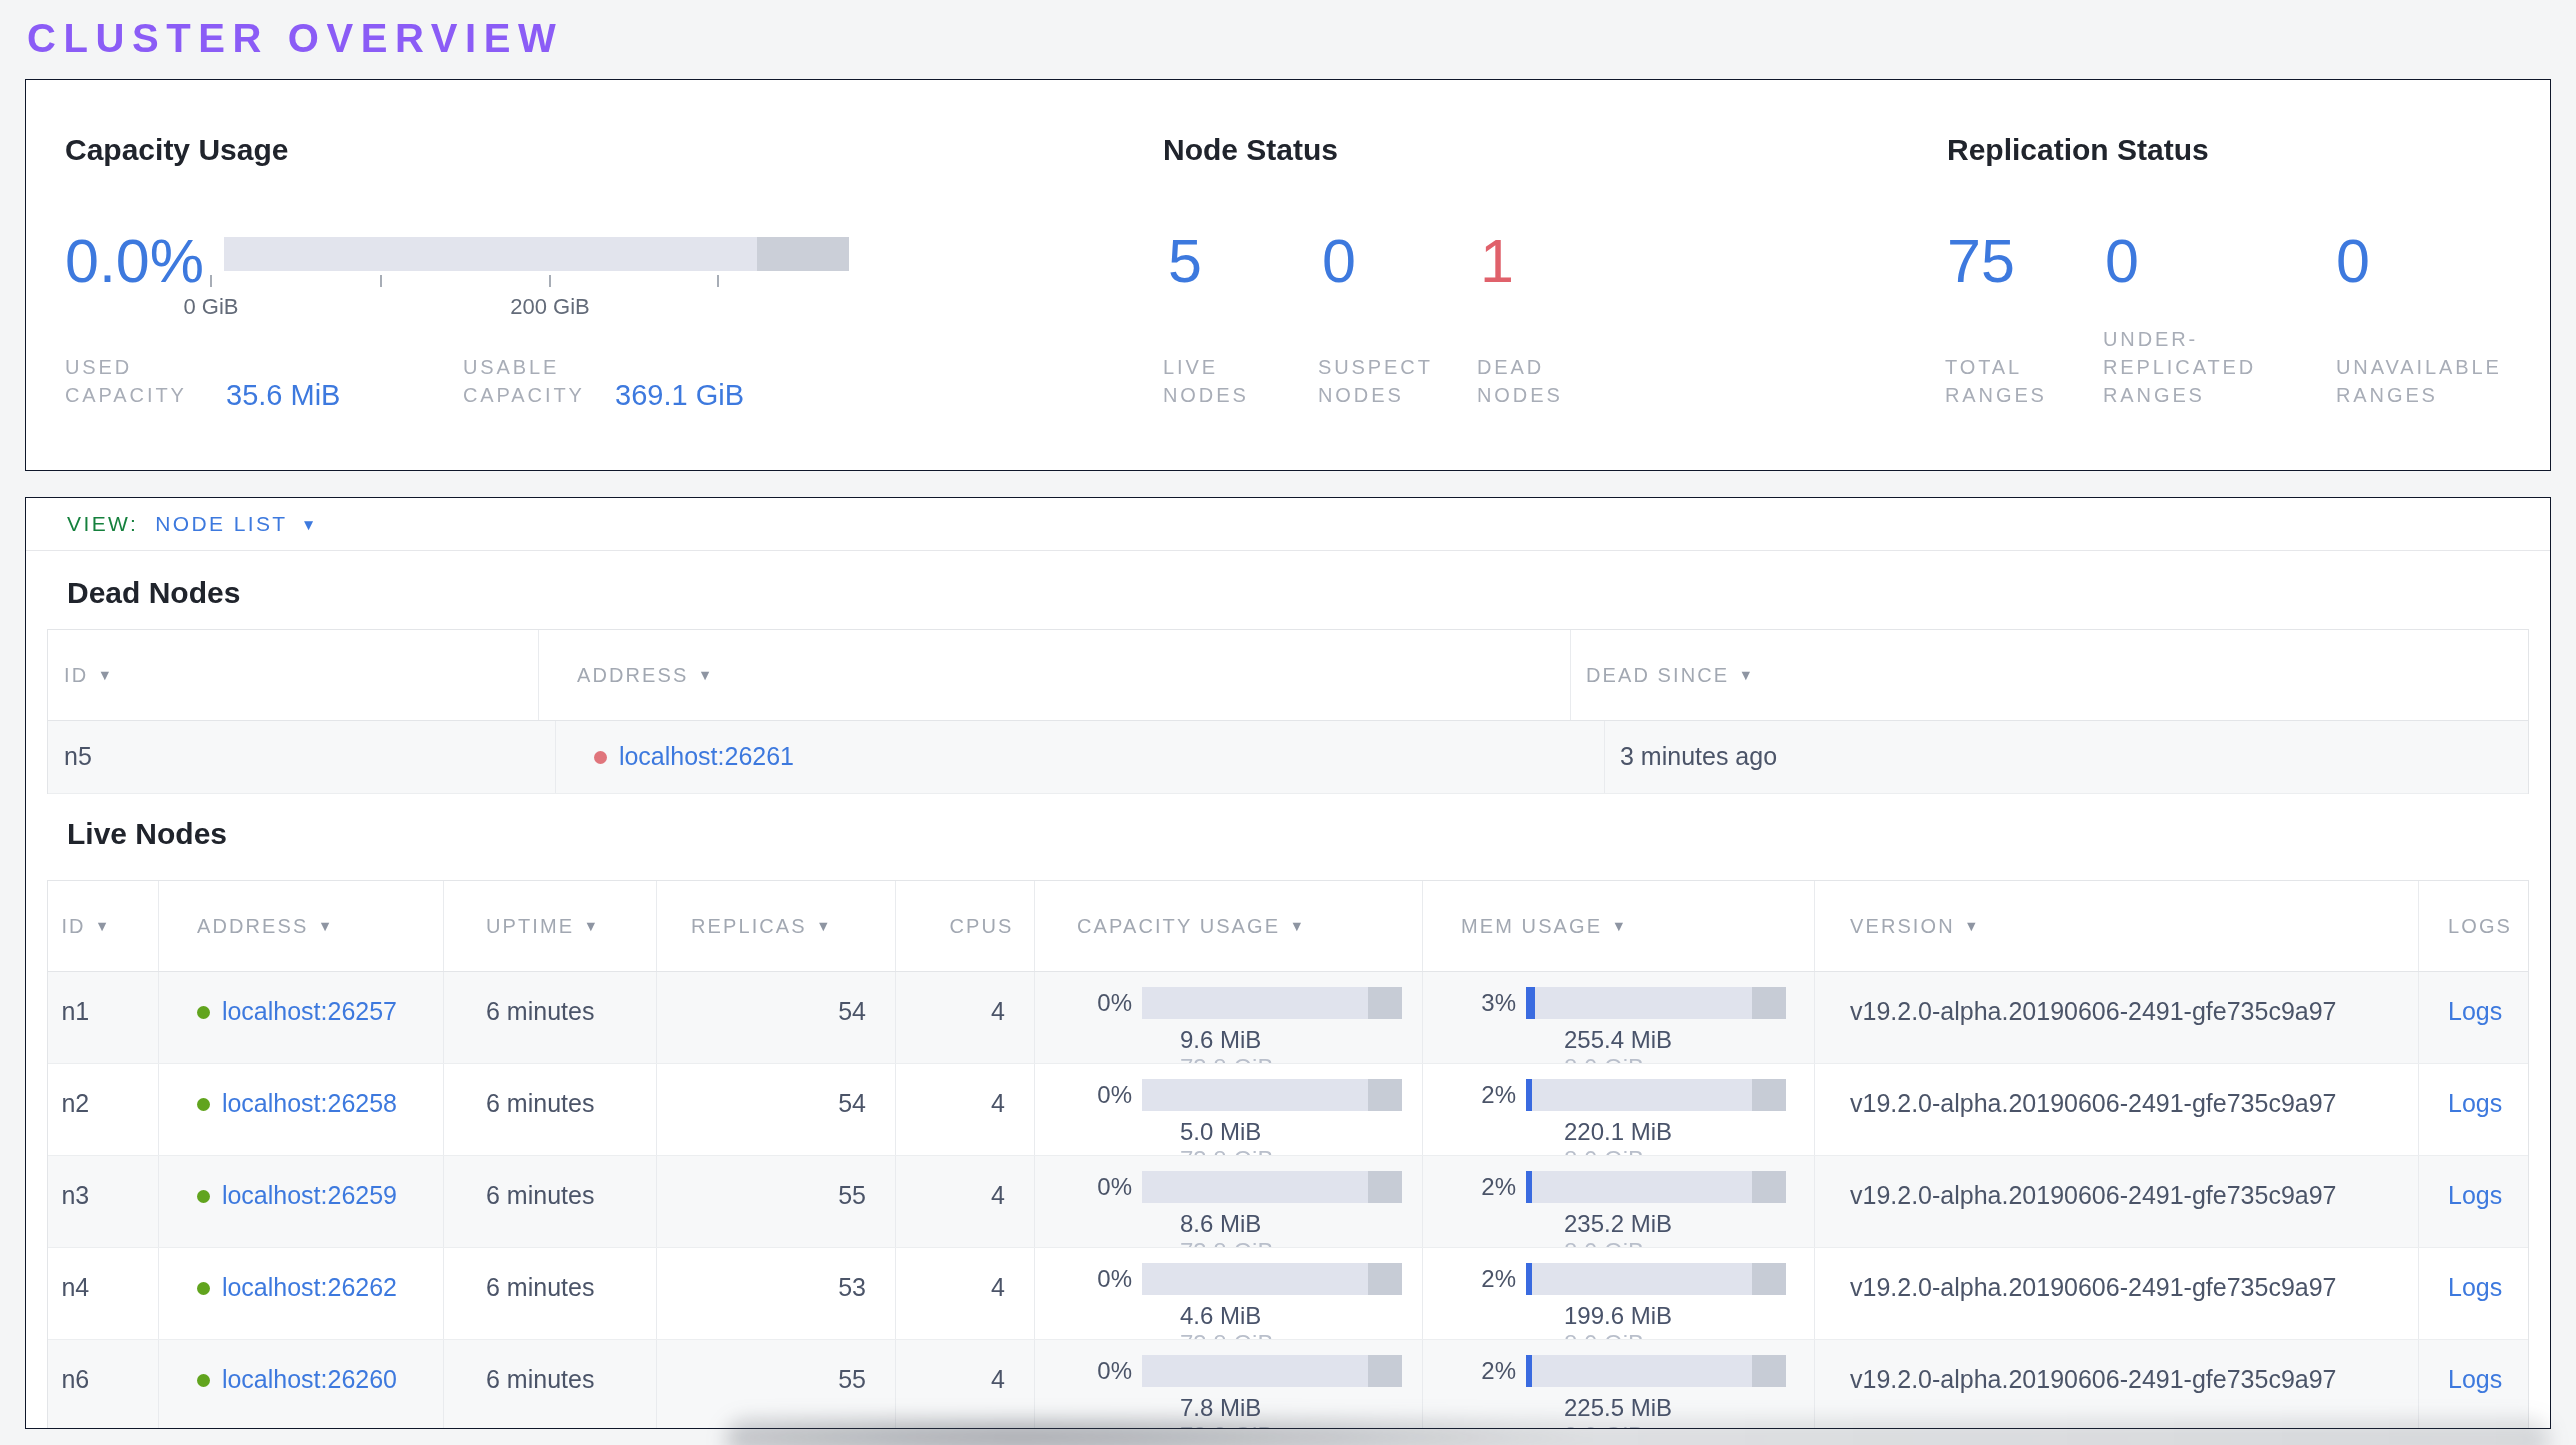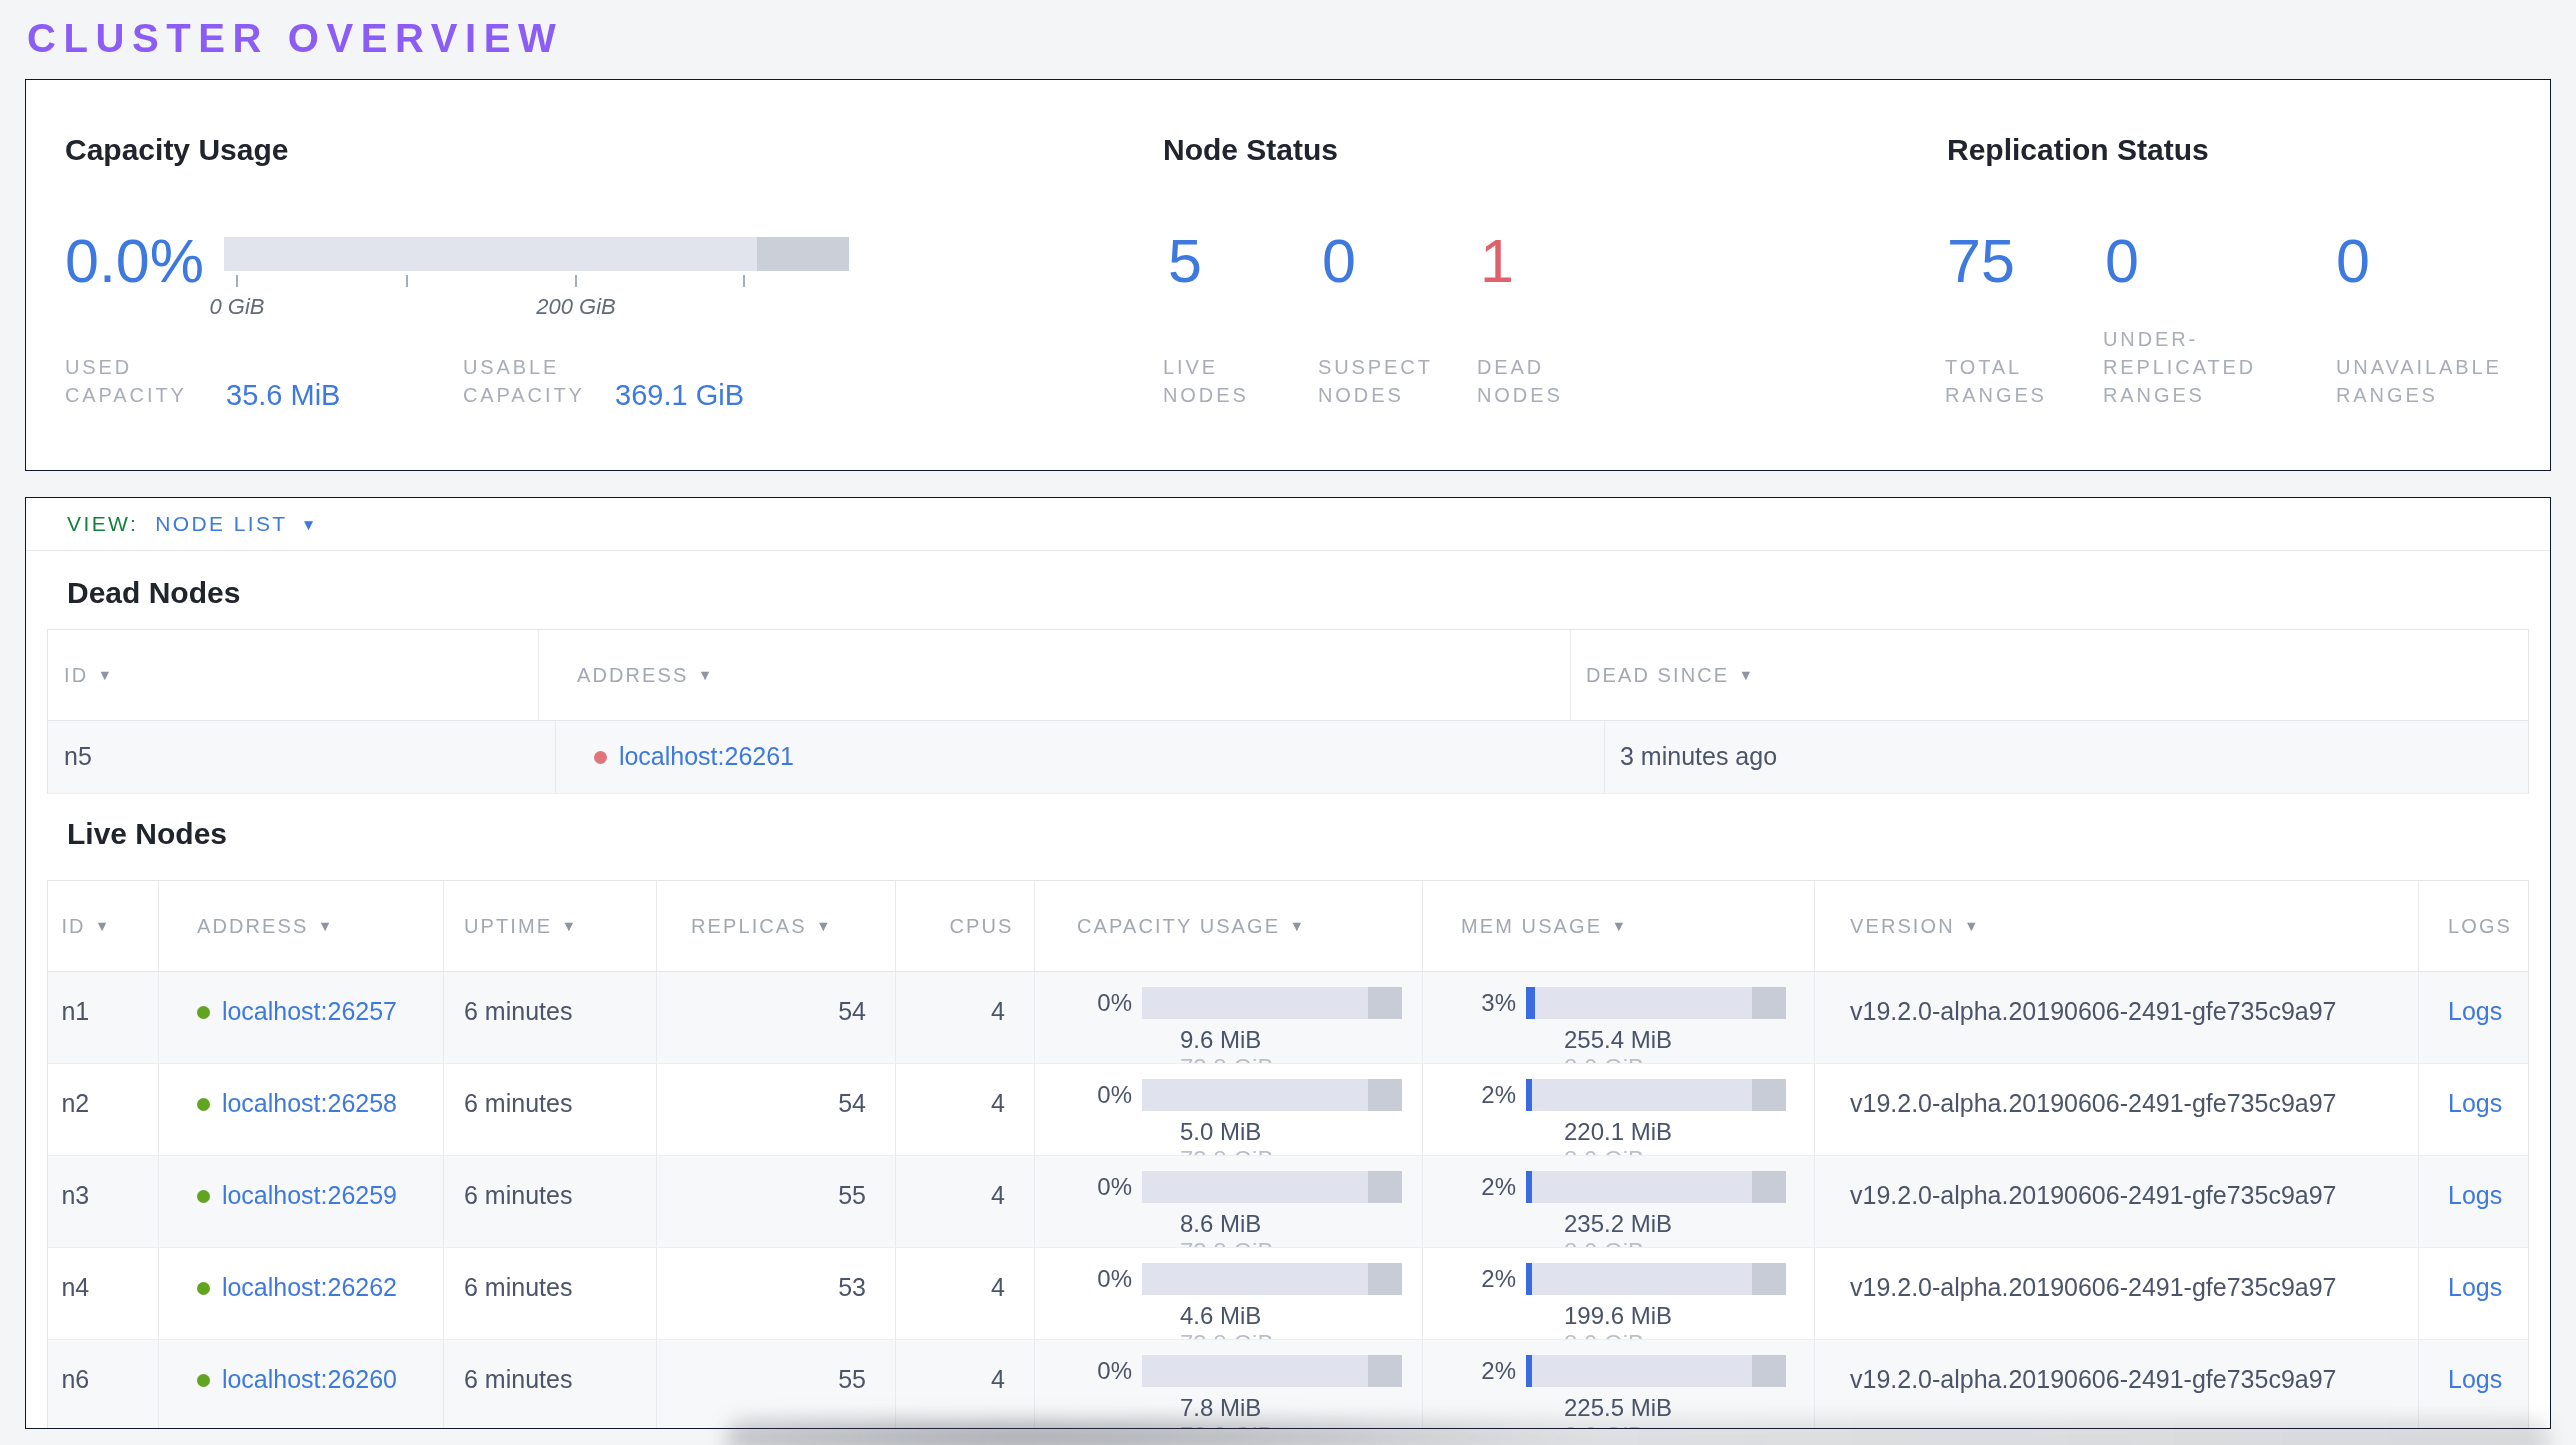--- a/index.html
+++ b/index.html
@@ -41,21 +41,21 @@
 
   .cap-percent { position:absolute; left:39px; top:151px; font-size:61px; line-height:61px; color:var(--accent); }
   .cap-bar {
     position:absolute; left:198px; top:157px; width:625px; height:34px;
     background:#e2e4ed; overflow:hidden;
   }
   .cap-bar .reserved {
     position:absolute; right:0; top:0; bottom:0; width:14.7%;
     background:#cbcfd8;
   }
-  .cap-axis { position:absolute; left:210px; top:195px; width:625px; height:57px;font-style:italic; }
+  .cap-axis { position:absolute; left:184px; top:195px; width:625px; height:57px; }
   .cap-axis .tick { position:absolute; top:0; width:1.9px; height:12.4px; background:#a7adb6; }
   .cap-axis .tick-label {
     position:absolute; top:19px; transform:translateX(-50%);
     font-size:22px; color:#636b79; white-space:nowrap;
   }
   .capstat-label {
     position:absolute; bottom:61px; width:153px;
     font-size:20px; letter-spacing:2.9px; line-height:28px; color:#a8adb7;
   }
   .capstat-value { position:absolute; bottom:58px; font-size:29px; color:var(--accent); white-space:nowrap; }
@@ -102,21 +102,21 @@
   .live-rows .lrow:nth-child(odd) .live-grid.brow { background:#f7f8f9; }
   .live-rows .lrow:nth-child(even) .live-grid.brow { background:#ffffff; }
 
   .cell { font-size:25px; color:#4b5468; padding-top:25px; white-space:nowrap; overflow:hidden; }
   .dead-grid .cell { padding-top:21px; }
 
   
   .p-id   { padding-left:13.4px; }
   .p-did  { padding-left:16px; }
   .p-addr { padding-left:38px; }
-  .p-up   { padding-left:20px; }
+  .p-up   { padding-left:42px; }
   .p-rep  { padding-right:29px; justify-content:flex-end; text-align:right; }
   .p-cpu  { padding-right:29px; justify-content:flex-end; text-align:right; }
   .p-reph { padding-left:34px; }
   .p-cpuh { padding-left:33px;justify-content:center; }
   .p-cap  { padding-left:42px; }
   .p-mem  { padding-left:38px; }
   .p-ver  { padding-left:35px; }
   .p-logs { padding-left:29px; }
   .p-dsince { padding-left:15px; }
 

